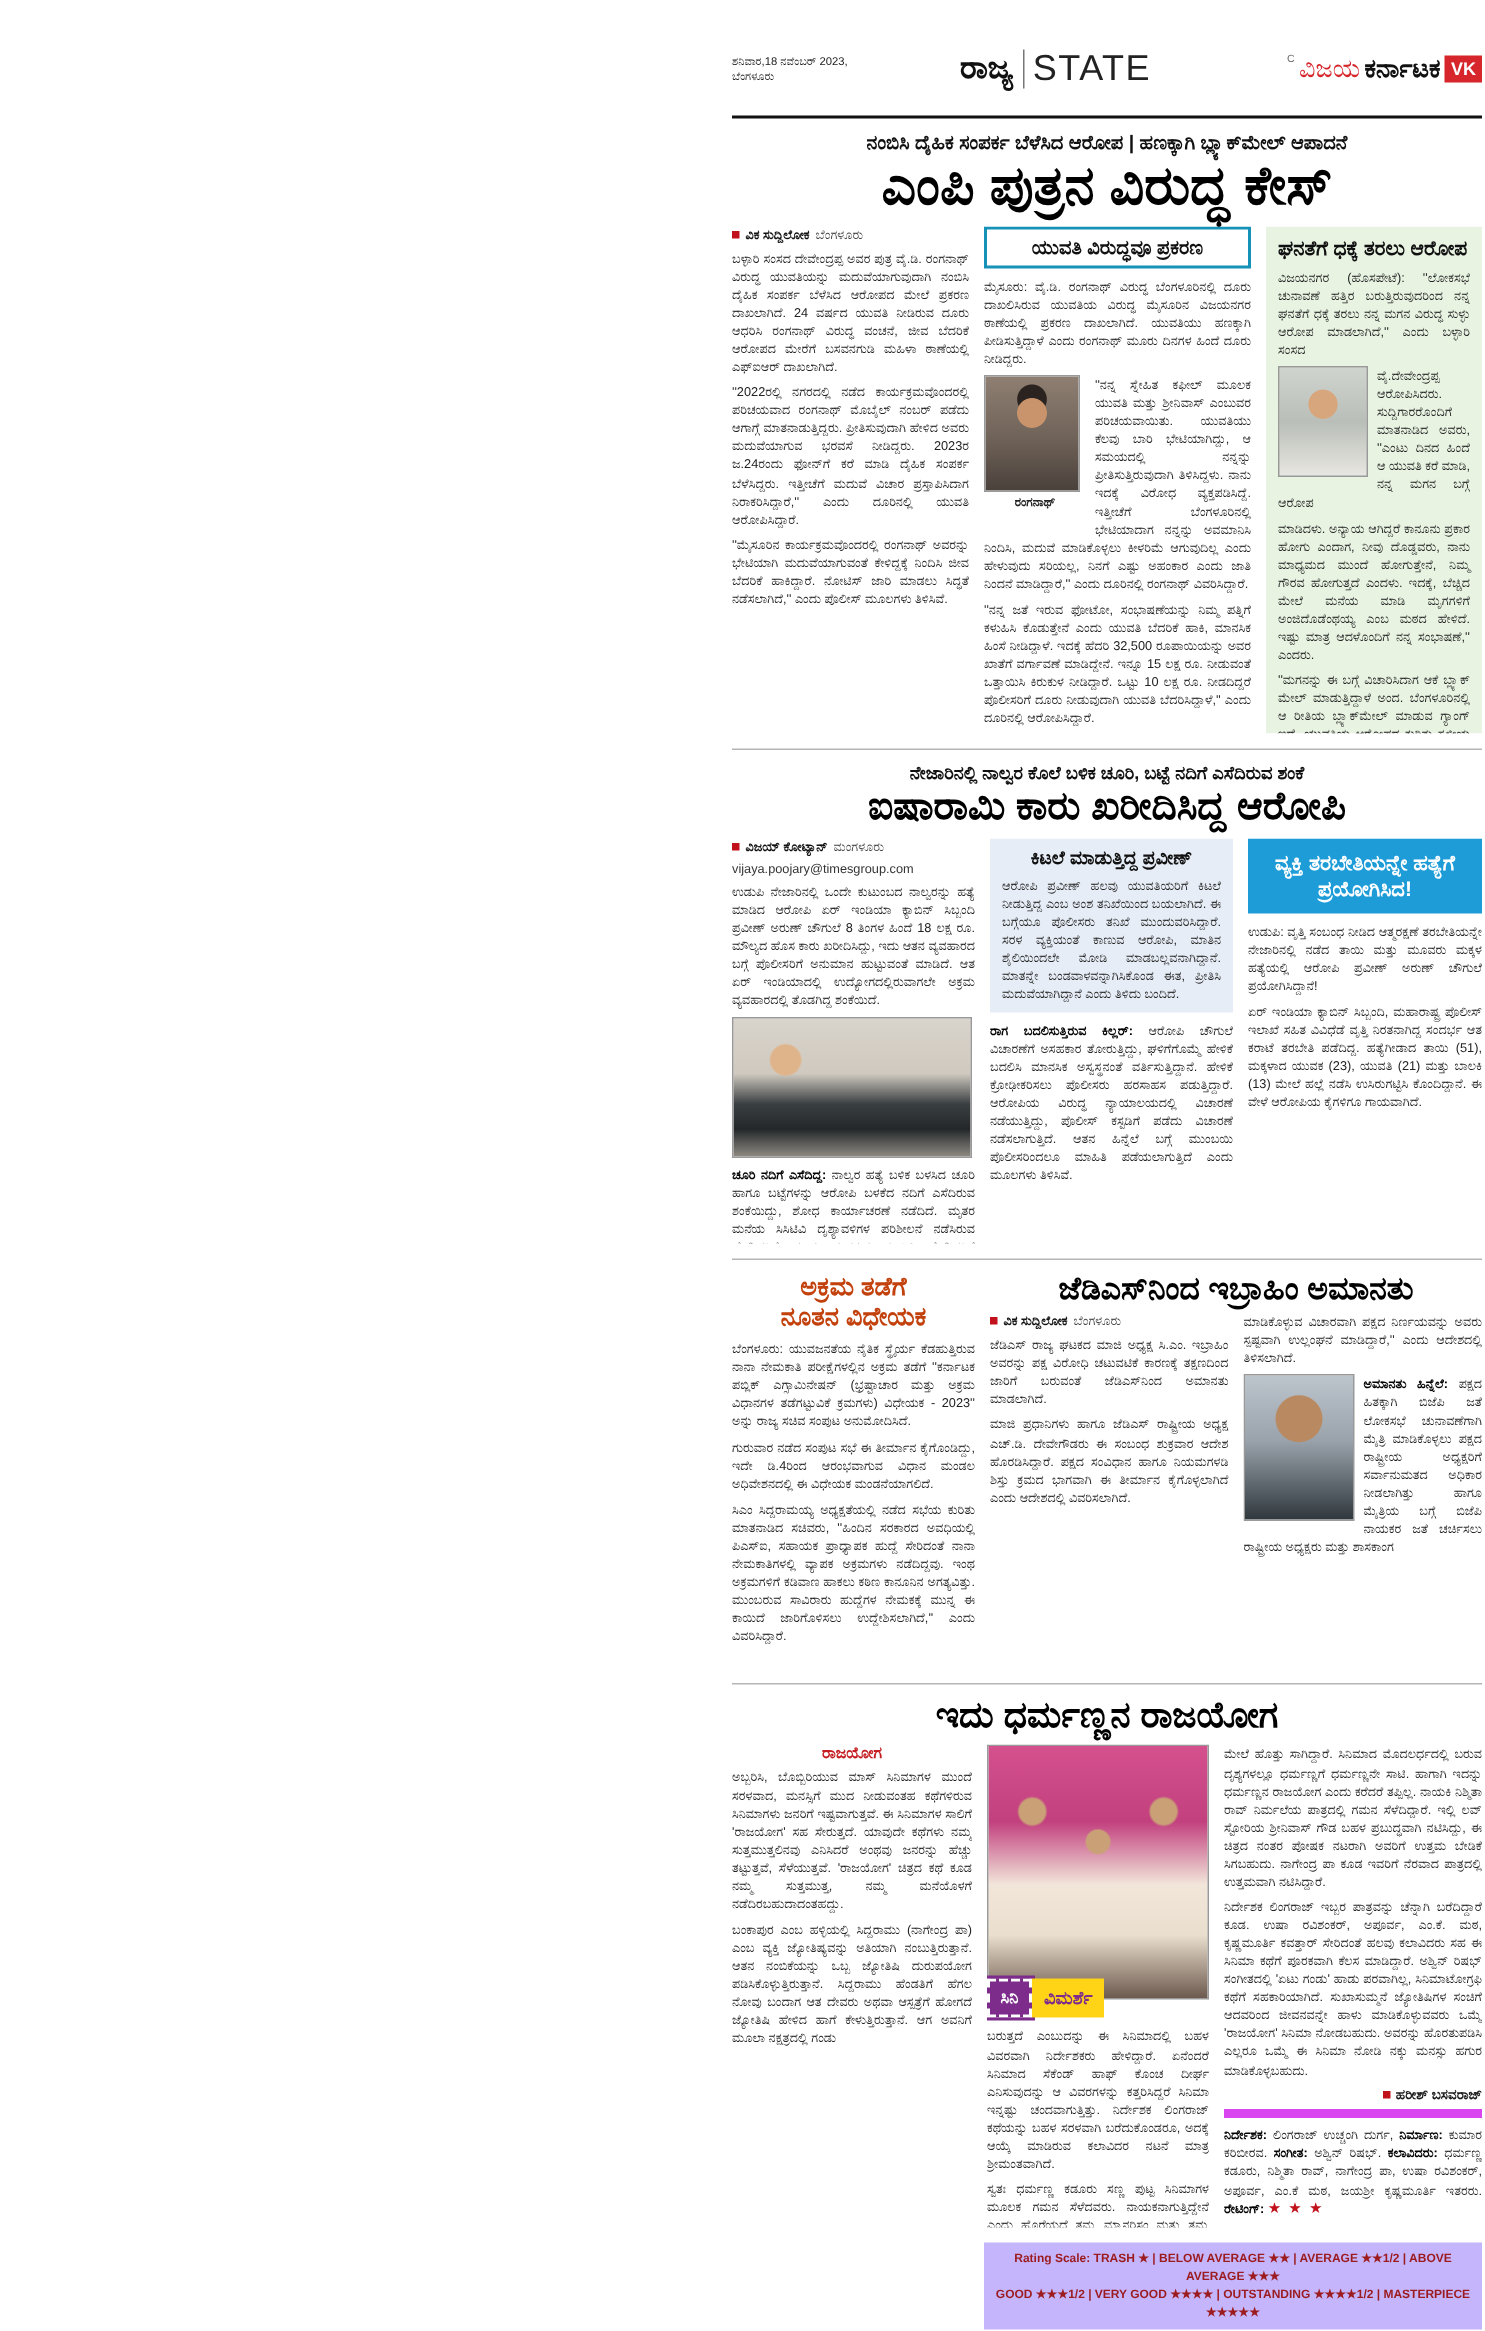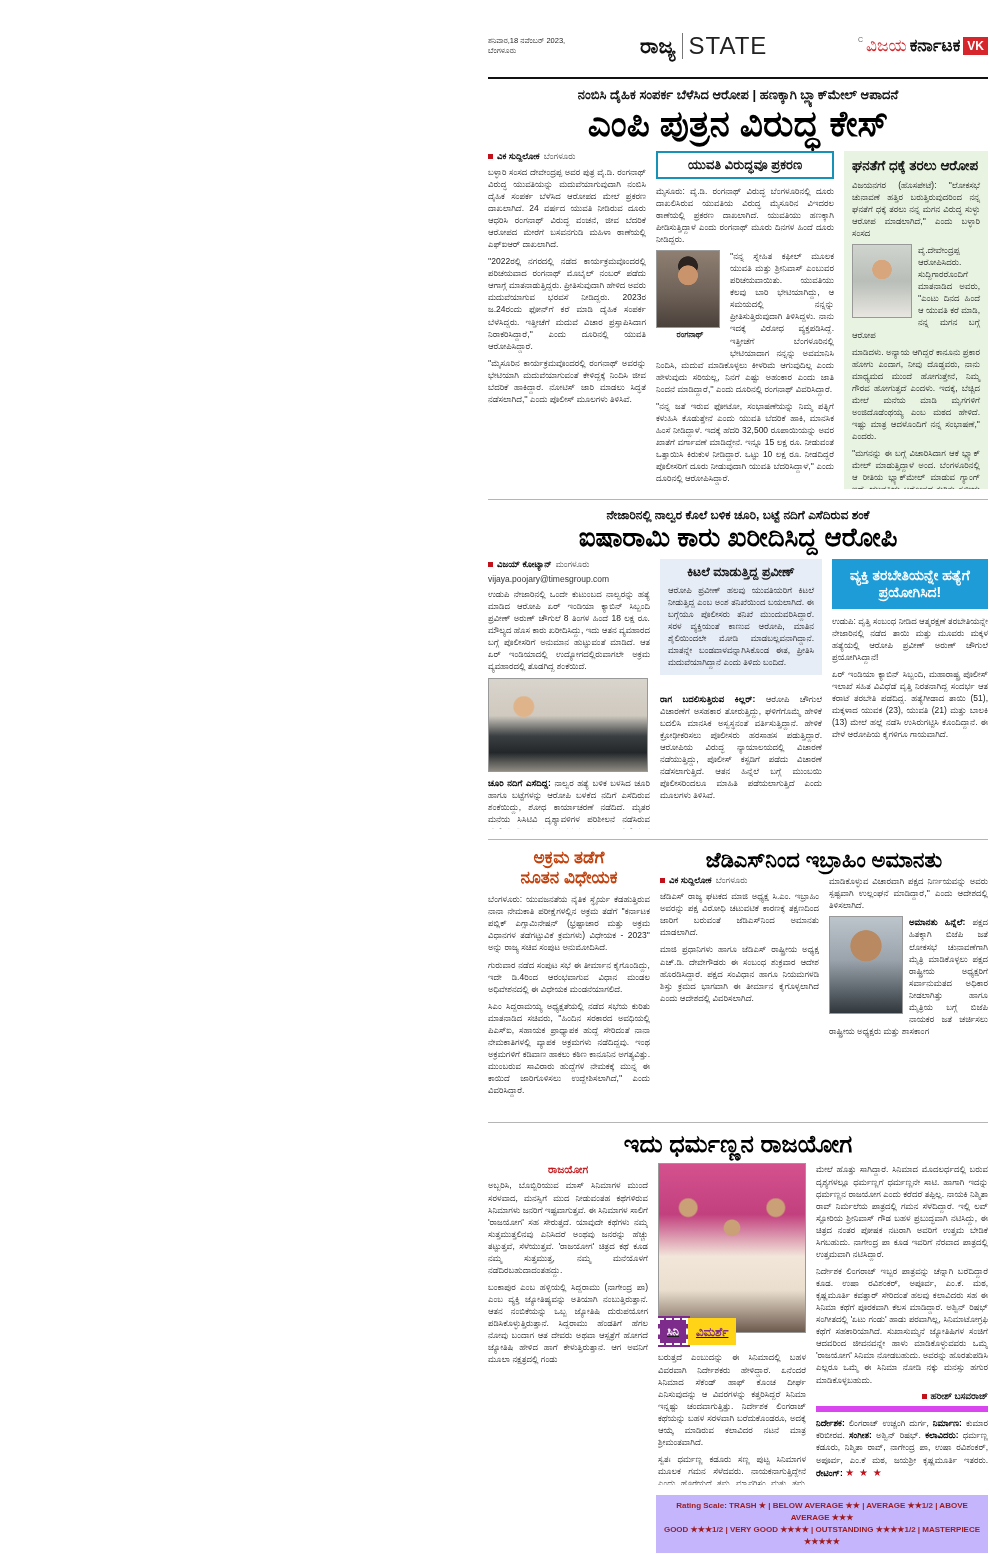--- a/index.html
+++ b/index.html
@@ -34,21 +34,21 @@
   .lead-in{font-weight:bold;color:#000;}
   .byline{font-size:8.5px;font-weight:bold;margin:0 0 4px 0;color:#111;display:flex;align-items:center;gap:4px;}
   .byline .sq{width:5px;height:5px;background:#c1121c;display:inline-block;flex:0 0 auto;}
   .byline .place{font-weight:normal;color:#444;}
   .email{font-size:8.5px;color:#333;margin:0 0 4px 0;}
   .divider{border-top:1px solid #b5b5b5;margin:10px 0 8px 0;}
 
   .box-teal{border:2px solid #1691b8;padding:4px 6px;text-align:center;font-weight:bold;font-size:13px;margin-bottom:6px;color:#111;}
   .box-green{background:#e8f3e2;padding:7px 8px;height:100%;box-sizing:border-box;}
   .box-green-title{font-weight:800;font-size:13.5px;margin:0 0 5px 0;color:#101010;}
-  .box-lblue{background:#e7edf6;padding:6px 8px;margin-bottom:18px;}
+  .box-lblue{background:#e7edf6;padding:6px 8px;margin-bottom:6px;}
   .box-lblue-title{font-weight:800;font-size:12.5px;text-align:center;margin:0 0 4px 0;color:#101010;}
   .box-blue{background:#1d9cd8;color:#fff;font-weight:800;font-size:14px;text-align:center;padding:8px 6px;margin-bottom:6px;line-height:1.2;}
 
   .photo{position:relative;overflow:hidden;border:1px solid #999;}
   .caption{font-size:8px;font-weight:bold;text-align:center;margin:2px 0 4px 0;color:#222;}
   .ph-portrait1{background:
      radial-gradient(circle at 50% 32%, #c9936b 0 16%, transparent 17%),
      radial-gradient(circle at 50% 20%, #2b2320 0 14%, transparent 15%),
      linear-gradient(180deg,#8f7f72 0%,#6f6258 55%,#4a413b 100%);}
   .ph-portrait2{background:
@@ -63,21 +63,21 @@
      linear-gradient(180deg,#bcc4cc 0%,#9aa3ab 45%,#30383e 100%);}
   .ph-wedding{background:
      radial-gradient(circle at 50% 38%, #caa176 0 6%, transparent 7%),
      radial-gradient(circle at 20% 26%, #caa176 0 5%, transparent 6%),
      radial-gradient(circle at 80% 26%, #caa176 0 5%, transparent 6%),
      linear-gradient(180deg,#d4518e 0%,#c2407e 30%,#f2e6da 55%,#eadfce 75%,#6d5a4e 100%);}
 
   .float-l{float:left;margin:0 6px 3px 0;}
   .clear{clear:both;}
 
-  .badge{position:absolute;left:0;bottom:-12px;display:flex;align-items:stretch;z-index:3;text-decoration:underline;}
+  .badge{position:absolute;left:0;bottom:-12px;display:flex;align-items:stretch;z-index:3;}
   .badge-cini{background:#7d2c8c;color:#fff;font-weight:800;font-size:11px;padding:5px 7px;border:2px dashed #fff;outline:2px solid #7d2c8c;}
   .badge-vim{background:#ffd416;color:#7d2c8c;font-weight:800;font-size:12px;padding:5px 8px;display:flex;align-items:center;}
 
   .label-red{color:#c41e22;font-weight:800;font-size:10.5px;text-align:center;margin:0 0 3px 0;}
   .reviewer{font-size:9px;font-weight:bold;text-align:right;margin:4px 0 4px 0;display:flex;justify-content:flex-end;align-items:center;gap:4px;}
   .reviewer .sq{width:5px;height:5px;background:#c1121c;display:inline-block;}
   .credits{border-top:6px solid #d946ef;padding-top:5px;font-size:8.5px;line-height:1.45;text-align:justify;color:#222;}
   .credits b{color:#000;}
   .stars{color:#c1121c;font-size:10px;letter-spacing:1px;}
   .ratingbar{margin-left:auto;width:332px;background:#c4b5fd;color:#9c1b1e;font-weight:bold;
@@ -116,21 +116,21 @@
             <span class="sq"></span>
             <span>ವಿಕ ಸುದ್ದಿಲೋಕ</span>
             <span class="place">ಬೆಂಗಳೂರು</span>
           </div>
           <p class="body">ಬಳ್ಳಾರಿ ಸಂಸದ ದೇವೇಂದ್ರಪ್ಪ ಅವರ ಪುತ್ರ ವೈ.ಡಿ. ರಂಗನಾಥ್ ವಿರುದ್ಧ ಯುವತಿಯನ್ನು ಮದುವೆಯಾಗುವುದಾಗಿ ನಂಬಿಸಿ ದೈಹಿಕ ಸಂಪರ್ಕ ಬೆಳೆಸಿದ ಆರೋಪದ ಮೇಲೆ ಪ್ರಕರಣ ದಾಖಲಾಗಿದೆ. 24 ವರ್ಷದ ಯುವತಿ ನೀಡಿರುವ ದೂರು ಆಧರಿಸಿ ರಂಗನಾಥ್ ವಿರುದ್ಧ ವಂಚನೆ, ಜೀವ ಬೆದರಿಕೆ ಆರೋಪದ ಮೇರೆಗೆ ಬಸವನಗುಡಿ ಮಹಿಳಾ ಠಾಣೆಯಲ್ಲಿ ಎಫ್‌ಐಆರ್ ದಾಖಲಾಗಿದೆ.</p>
           <p class="body">''2022ರಲ್ಲಿ ನಗರದಲ್ಲಿ ನಡೆದ ಕಾರ್ಯಕ್ರಮವೊಂದರಲ್ಲಿ ಪರಿಚಯವಾದ ರಂಗನಾಥ್ ಮೊಬೈಲ್ ನಂಬರ್ ಪಡೆದು ಆಗಾಗ್ಗೆ ಮಾತನಾಡುತ್ತಿದ್ದರು. ಪ್ರೀತಿಸುವುದಾಗಿ ಹೇಳಿದ ಅವರು ಮದುವೆಯಾಗುವ ಭರವಸೆ ನೀಡಿದ್ದರು. 2023ರ ಜ.24ರಂದು ಫೋನ್‌ಗೆ ಕರೆ ಮಾಡಿ ದೈಹಿಕ ಸಂಪರ್ಕ ಬೆಳೆಸಿದ್ದರು. ಇತ್ತೀಚೆಗೆ ಮದುವೆ ವಿಚಾರ ಪ್ರಸ್ತಾಪಿಸಿದಾಗ ನಿರಾಕರಿಸಿದ್ದಾರೆ,'' ಎಂದು ದೂರಿನಲ್ಲಿ ಯುವತಿ ಆರೋಪಿಸಿದ್ದಾರೆ.</p>
           <p class="body">''ಮೈಸೂರಿನ ಕಾರ್ಯಕ್ರಮವೊಂದರಲ್ಲಿ ರಂಗನಾಥ್ ಅವರನ್ನು ಭೇಟಿಯಾಗಿ ಮದುವೆಯಾಗುವಂತೆ ಕೇಳಿದ್ದಕ್ಕೆ ನಿಂದಿಸಿ ಜೀವ ಬೆದರಿಕೆ ಹಾಕಿದ್ದಾರೆ. ನೋಟಿಸ್ ಜಾರಿ ಮಾಡಲು ಸಿದ್ಧತೆ ನಡೆಸಲಾಗಿದೆ,'' ಎಂದು ಪೊಲೀಸ್ ಮೂಲಗಳು ತಿಳಿಸಿವೆ.</p>
         </div>
         <div class="col" style="flex:0 0 178px;">
           <div class="box-teal">ಯುವತಿ ವಿರುದ್ಧವೂ ಪ್ರಕರಣ</div>
-          <p class="body">ಮೈಸೂರು: ವೈ.ಡಿ. ರಂಗನಾಥ್ ವಿರುದ್ಧ ಬೆಂಗಳೂರಿನಲ್ಲಿ ದೂರು ದಾಖಲಿಸಿರುವ ಯುವತಿಯ ವಿರುದ್ಧ ಮೈಸೂರಿನ ವಿಇದರಲ ಠಾಣೆಯಲ್ಲಿ ಪ್ರಕರಣ ದಾಖಲಾಗಿದೆ. ಯುವತಿಯು ಹಣಕ್ಕಾಗಿ ಪೀಡಿಸುತ್ತಿದ್ದಾಳೆ ಎಂದು ರಂಗನಾಥ್ ಮೂರು ದಿನಗಳ ಹಿಂದೆ ದೂರು ನೀಡಿದ್ದರು.</p>
+          <p class="body">ಮೈಸೂರು: ವೈ.ಡಿ. ರಂಗನಾಥ್ ವಿರುದ್ಧ ಬೆಂಗಳೂರಿನಲ್ಲಿ ದೂರು ದಾಖಲಿಸಿರುವ ಯುವತಿಯ ವಿರುದ್ಧ ಮೈಸೂರಿನ ವಿಜಯನಗರ ಠಾಣೆಯಲ್ಲಿ ಪ್ರಕರಣ ದಾಖಲಾಗಿದೆ. ಯುವತಿಯು ಹಣಕ್ಕಾಗಿ ಪೀಡಿಸುತ್ತಿದ್ದಾಳೆ ಎಂದು ರಂಗನಾಥ್ ಮೂರು ದಿನಗಳ ಹಿಂದೆ ದೂರು ನೀಡಿದ್ದರು.</p>
           <div class="float-l" style="width:68px;">
             <div class="photo ph-portrait1" style="width:62px;height:76px;"></div>
             <div class="caption">ರಂಗನಾಥ್</div>
           </div>
           <p class="body">''ನನ್ನ ಸ್ನೇಹಿತ ಕಫೀಲ್ ಮೂಲಕ ಯುವತಿ ಮತ್ತು ಶ್ರೀನಿವಾಸ್ ಎಂಬುವರ ಪರಿಚಯವಾಯಿತು. ಯುವತಿಯು ಕೆಲವು ಬಾರಿ ಭೇಟಿಯಾಗಿದ್ದು, ಆ ಸಮಯದಲ್ಲಿ ನನ್ನನ್ನು ಪ್ರೀತಿಸುತ್ತಿರುವುದಾಗಿ ತಿಳಿಸಿದ್ದಳು. ನಾನು ಇದಕ್ಕೆ ವಿರೋಧ ವ್ಯಕ್ತಪಡಿಸಿದ್ದೆ. ಇತ್ತೀಚೆಗೆ ಬೆಂಗಳೂರಿನಲ್ಲಿ ಭೇಟಿಯಾದಾಗ ನನ್ನನ್ನು ಅವಮಾನಿಸಿ ನಿಂದಿಸಿ, ಮದುವೆ ಮಾಡಿಕೊಳ್ಳಲು ಕೀಳರಿಮೆ ಆಗುವುದಿಲ್ಲ ಎಂದು ಹೇಳುವುದು ಸರಿಯಲ್ಲ, ನಿನಗೆ ಎಷ್ಟು ಅಹಂಕಾರ ಎಂದು ಜಾತಿ ನಿಂದನೆ ಮಾಡಿದ್ದಾರೆ,'' ಎಂದು ದೂರಿನಲ್ಲಿ ರಂಗನಾಥ್ ವಿವರಿಸಿದ್ದಾರೆ.</p>
           <p class="body clear">''ನನ್ನ ಜತೆ ಇರುವ ಫೋಟೋ, ಸಂಭಾಷಣೆಯನ್ನು ನಿಮ್ಮ ಪತ್ನಿಗೆ ಕಳುಹಿಸಿ ಕೊಡುತ್ತೇನೆ ಎಂದು ಯುವತಿ ಬೆದರಿಕೆ ಹಾಕಿ, ಮಾನಸಿಕ ಹಿಂಸೆ ನೀಡಿದ್ದಾಳೆ. ಇದಕ್ಕೆ ಹೆದರಿ 32,500 ರೂಪಾಯಿಯನ್ನು ಅವರ ಖಾತೆಗೆ ವರ್ಗಾವಣೆ ಮಾಡಿದ್ದೇನೆ. ಇನ್ನೂ 15 ಲಕ್ಷ ರೂ. ನೀಡುವಂತೆ ಒತ್ತಾಯಿಸಿ ಕಿರುಕುಳ ನೀಡಿದ್ದಾರೆ. ಒಟ್ಟು 10 ಲಕ್ಷ ರೂ. ನೀಡದಿದ್ದರೆ ಪೊಲೀಸರಿಗೆ ದೂರು ನೀಡುವುದಾಗಿ ಯುವತಿ ಬೆದರಿಸಿದ್ದಾಳೆ,'' ಎಂದು ದೂರಿನಲ್ಲಿ ಆರೋಪಿಸಿದ್ದಾರೆ.</p>
         </div>
         <div class="col">
           <div class="box-green">
             <div class="box-green-title">ಘನತೆಗೆ ಧಕ್ಕೆ ತರಲು ಆರೋಪ</div>

